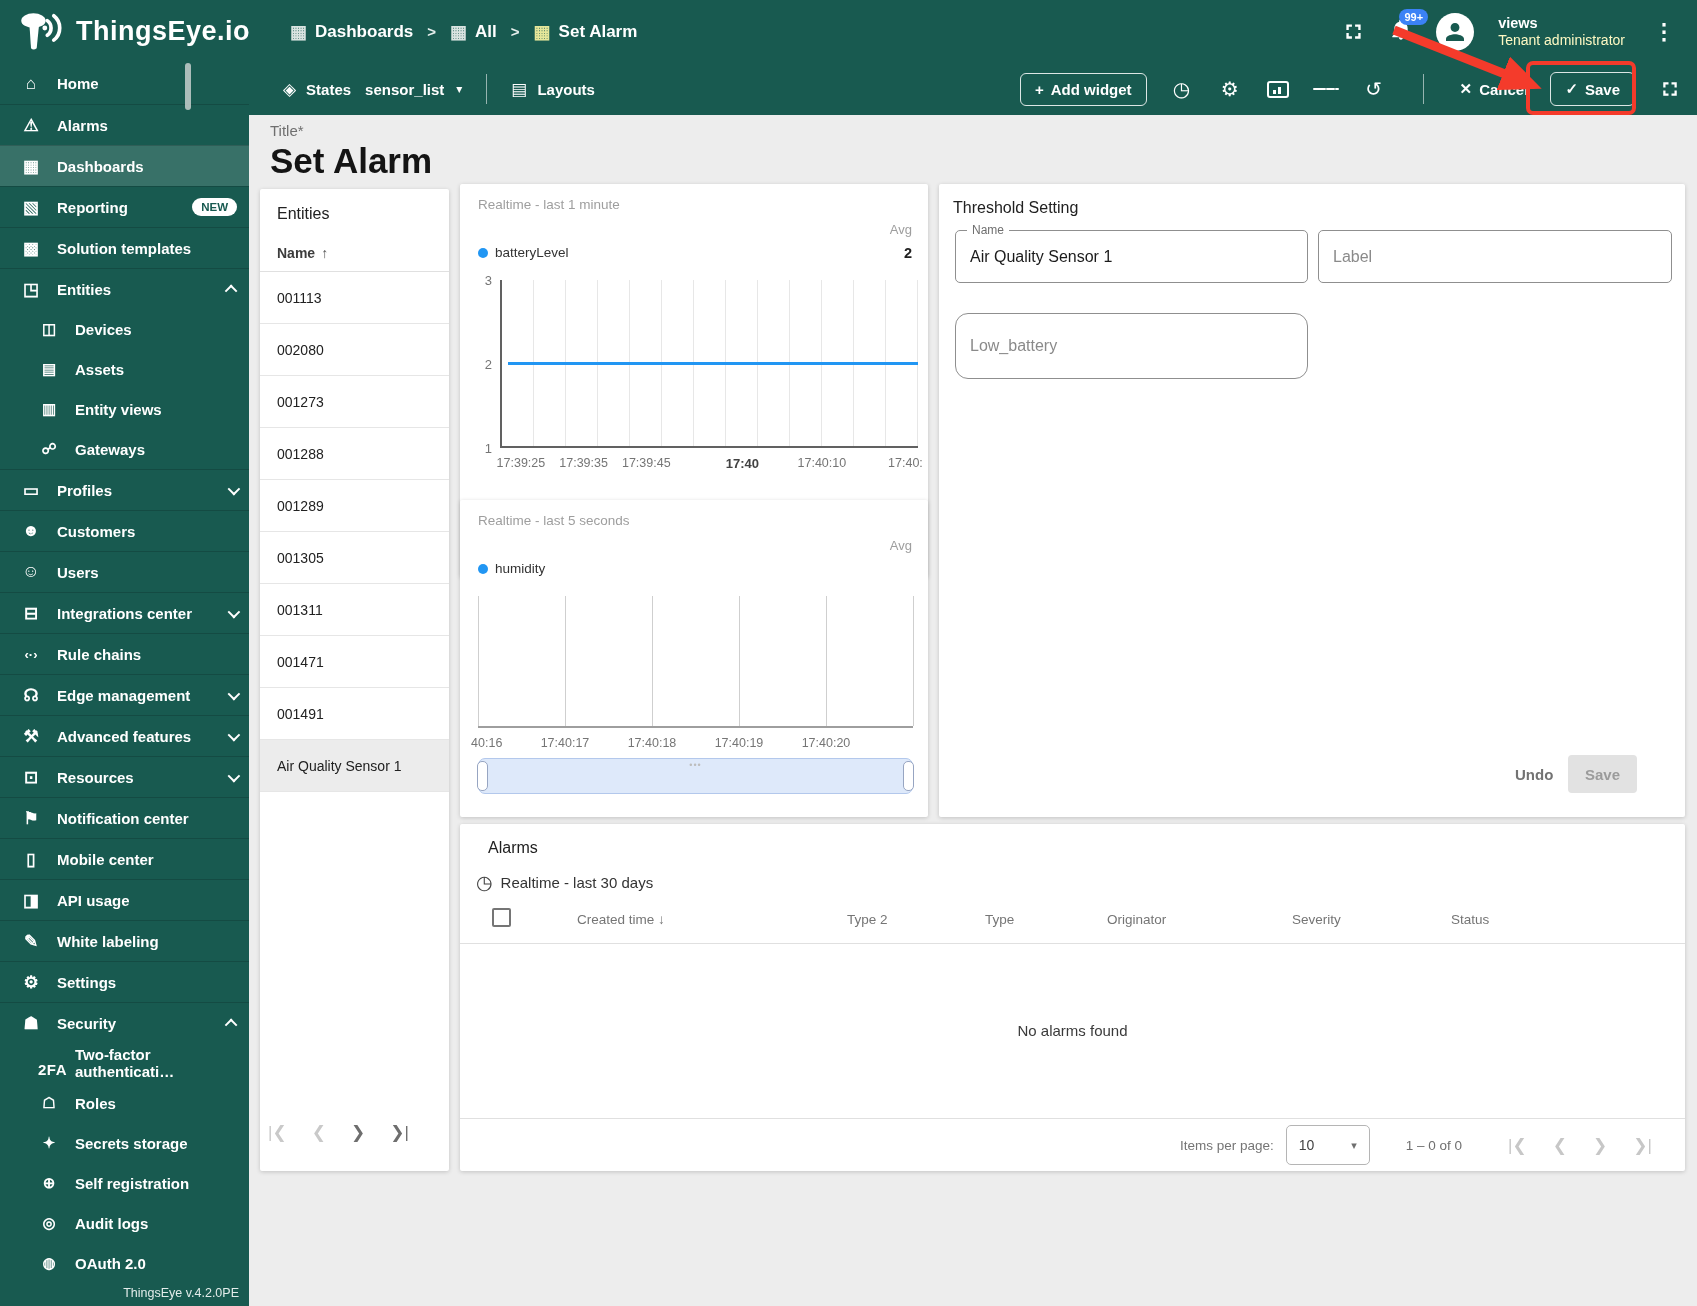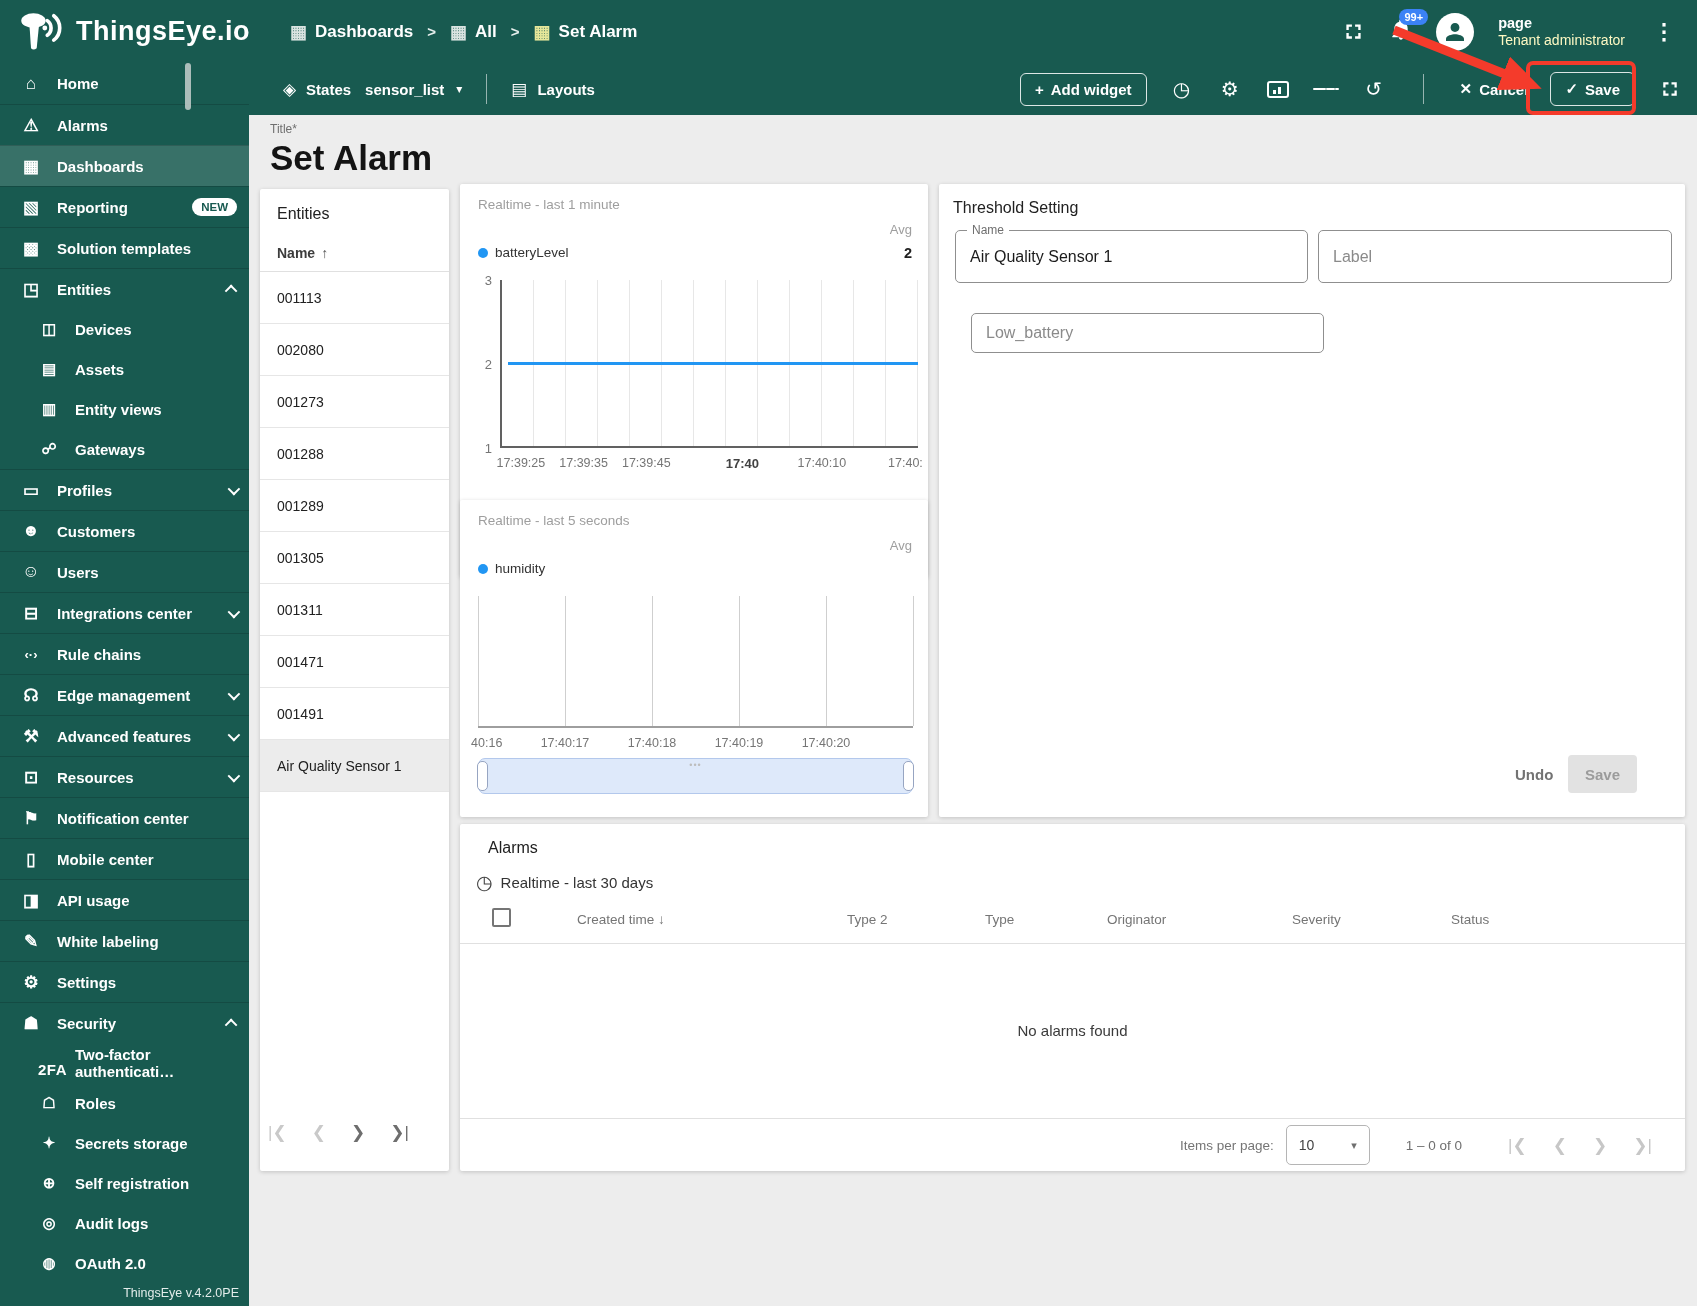--- a/index.html
+++ b/index.html
@@ -94,21 +94,21 @@
   
   #save-highlight {
     position:absolute; left:1526px; top:61px; width:110px; height:54px;
     border:4px solid #F43B2B; border-radius:7px; z-index:40; pointer-events:none;
   }
   #arrow-svg { position:absolute; left:1388px; top:22px; z-index:41; pointer-events:none; }
 
   
   #main-bg { position:absolute; left:249px; top:115px; right:0; bottom:0; background:#EDEDED; }
   #title-block { position:absolute; left:270px; top:122px; }
-  #title-label { font-size:12px; color:#6F6F6F; }
+  #title-label { font-size:15px; color:#6F6F6F; }
   #page-title { font-size:35px; font-weight:700; color:#141414; margin-top:2px; }
 
   .card { position:absolute; background:#fff; border-radius:2px; box-shadow:0 1px 4px rgba(0,0,0,.18); }
 
   
   #entities-card { left:260px; top:189px; width:189px; height:982px; }
   #entities-title { font-size:16px; font-weight:500; color:#212121; padding:16px 0 0 17px; }
   #entities-colhead { display:flex; align-items:center; gap:6px; padding:22px 0 10px 17px;
     font-size:14px; font-weight:600; color:#3c3c3c; border-bottom:1px solid #E0E0E0; }
   .sort-arrow { font-size:14px; color:#555; }
@@ -150,21 +150,21 @@
   
   #threshold-card { left:939px; top:184px; width:746px; height:633px; }
   #threshold-title { font-size:16px; font-weight:500; color:#212121; padding:15px 0 0 14px; }
   .mat-field { position:absolute; border:1px solid #8F8F8F; border-radius:5px; background:#fff; }
   .mat-label { position:absolute; top:-8px; left:11px; background:#fff; padding:0 5px;
     font-size:12px; color:#6F6F6F; }
   .mat-value { position:absolute; left:14px; top:50%; transform:translateY(-50%); font-size:16px; color:#1B1B1B; }
   .mat-placeholder { position:absolute; left:14px; top:50%; transform:translateY(-50%); font-size:16px; color:#8A8A8A; }
   #field-name { left:16px; top:46px; width:353px; height:53px; }
   #field-label { left:379px; top:46px; width:354px; height:53px; }
-  #field-type { left:32px; top:129px; width:353px; height:40px; }
+  #field-type { left:16px; top:129px; width:353px; height:66px;border-radius:13px; }
   #undo-btn { position:absolute; left:566px; top:576px; font-size:15px; font-weight:600; color:#737373;
     background:none; border:none; padding:6px 10px; }
   #tsave-btn { position:absolute; left:629px; top:571px; width:69px; height:38px; font-size:15px; font-weight:600;
     color:#9B9B9B; background:#E2E2E2; border:none; border-radius:4px; }
 
   
   #alarms-card { left:460px; top:824px; width:1225px; height:347px; }
   #alarms-title { font-size:16px; font-weight:500; color:#212121; padding:15px 0 0 28px; }
   #alarms-tw { display:flex; align-items:center; gap:8px; padding:14px 0 0 16px;
     font-size:15px; color:#333; }
@@ -226,21 +226,21 @@
         <path fill="#fff" d="M12 22.5c1.3 0 2.3-1 2.3-2.3H9.7c0 1.3 1 2.3 2.3 2.3zm7.3-6v-6c0-3.6-1.9-6.6-5.3-7.4v-.8c0-1.1-.9-2-2-2s-2 .9-2 2v.8C6.6 3.9 4.7 6.9 4.7 10.5v6l-2.2 2.2v1.1h19v-1.1z"></path>
       </svg>
       <span class="badge-99">99+</span>
     </span>
     <span class="avatar">
       <svg width="26" height="26" viewBox="0 0 24 24">
         <path fill="#185A50" d="M12 12c2.3 0 4.1-1.8 4.1-4.1S14.3 3.8 12 3.8 7.9 5.6 7.9 7.9 9.7 12 12 12zm0 2.1c-2.8 0-8.3 1.4-8.3 4.1v2h16.6v-2c0-2.7-5.5-4.1-8.3-4.1z"></path>
       </svg>
     </span>
     <span class="user-block">
-      <div class="user-name">page</div>
+      <div class="user-name">views</div>
       <div class="user-role">Tenant administrator</div>
     </span>
     <span class="kebab">⋮</span>
   </div>
 </div>
 
 <div id="edit-toolbar">
   <div class="tb-left">
     <span class="tb-ico">◈</span>
     <span class="tb-label">States</span>

